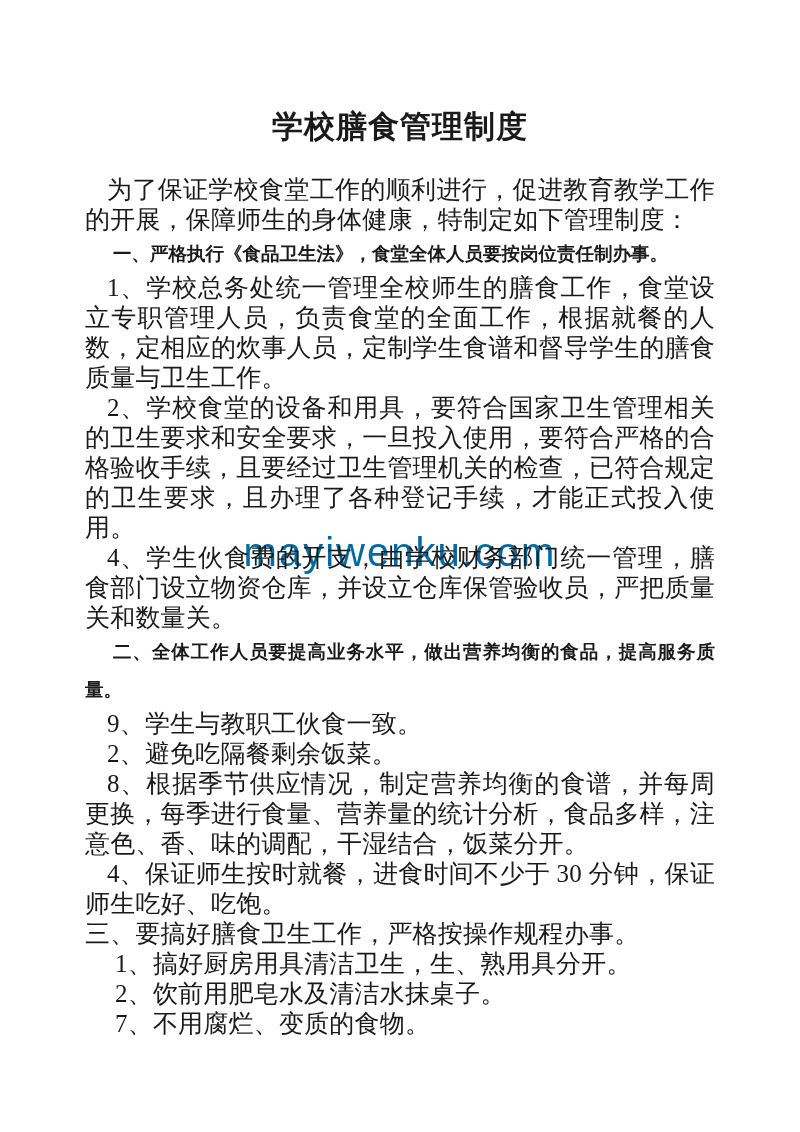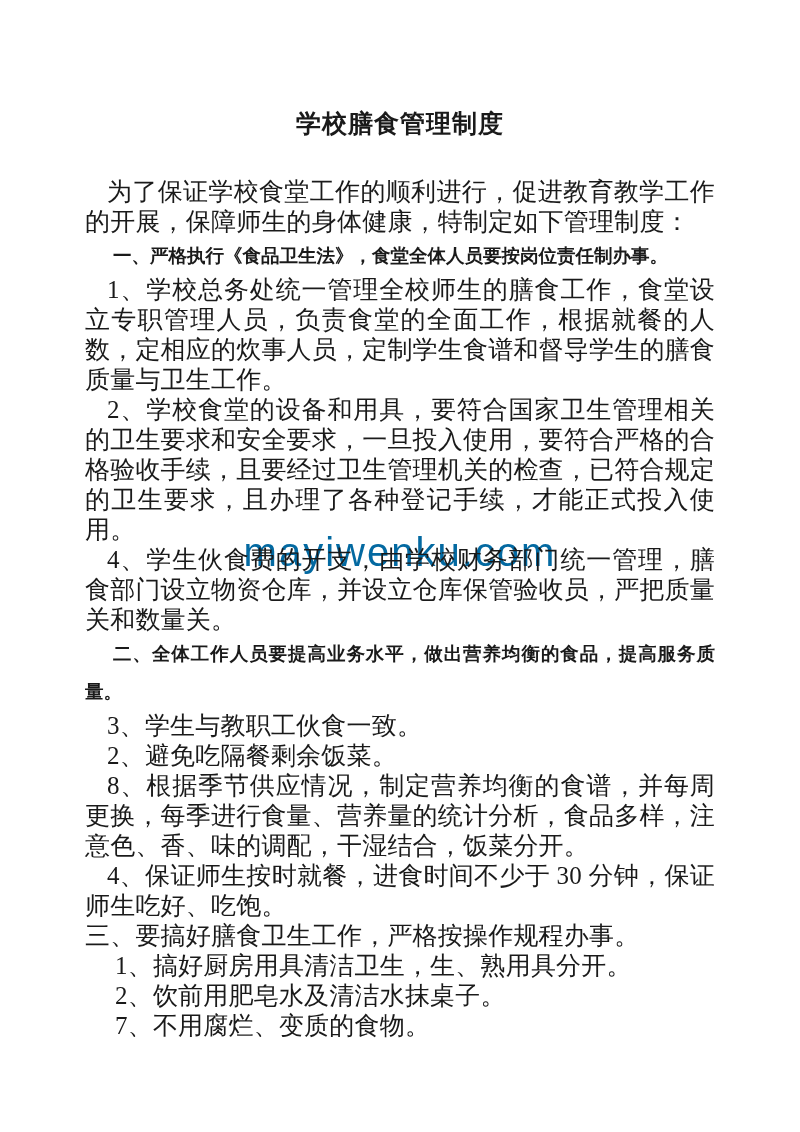--- a/index.html
+++ b/index.html
@@ -32,24 +32,24 @@
     z-index: 0;
   }
   #content {
     position: relative;
     z-index: 1;
     padding: 0 85px;
     padding-top: 108px;
   }
   .doc-title {
     text-align: center;
-    font-size: 25px;
+    font-size: 31px;
     font-weight: bold;
     letter-spacing: 1px;
-    margin: 0 0 38px 0;
+    margin: 0 0 28px 0;
     line-height: 1.25;
   }
   .para {
     font-size: 25px;
     line-height: 30px;
     margin: 0;
     text-align: justify;
     text-justify: inter-ideograph;
     letter-spacing: 0.2px;
   }
@@ -80,21 +80,21 @@
     <h1 class="doc-title">学校膳食管理制度</h1>
 
     <p class="para indent-1">为了保证学校食堂工作的顺利进行，促进教育教学工作的开展，保障师生的身体健康，特制定如下管理制度：</p>
 
     <p class="h-sec h-sec-2">一、严格执行《食品卫生法》，食堂全体人员要按岗位责任制办事。</p>
     <p class="para indent-1">1、学校总务处统一管理全校师生的膳食工作，食堂设立专职管理人员，负责食堂的全面工作，根据就餐的人数，定相应的炊事人员，定制学生食谱和督导学生的膳食质量与卫生工作。</p>
     <p class="para indent-1">2、学校食堂的设备和用具，要符合国家卫生管理相关的卫生要求和安全要求，一旦投入使用，要符合严格的合格验收手续，且要经过卫生管理机关的检查，已符合规定的卫生要求，且办理了各种登记手续，才能正式投入使用。</p>
     <p class="para indent-1">4、学生伙食费的开支，由学校财务部门统一管理，膳食部门设立物资仓库，并设立仓库保管验收员，严把质量关和数量关。</p>
 
     <p class="h-sec h-sec-2">二、全体工作人员要提高业务水平，做出营养均衡的食品，提高服务质量。</p>
-    <p class="para indent-1">3、学生与教职工伙食一致。</p>
+    <p class="para indent-1">9、学生与教职工伙食一致。</p>
     <p class="para indent-1">2、避免吃隔餐剩余饭菜。</p>
     <p class="para indent-1">8、根据季节供应情况，制定营养均衡的食谱，并每周更换，每季进行食量、营养量的统计分析，食品多样，注意色、香、味的调配，干湿结合，饭菜分开。</p>
     <p class="para indent-1">4、保证师生按时就餐，进食时间不少于 30 分钟，保证师生吃好、吃饱。</p>
 
     <p class="para indent-0">三、要搞好膳食卫生工作，严格按操作规程办事。</p>
     <p class="para indent-2">1、搞好厨房用具清洁卫生，生、熟用具分开。</p>
     <p class="para indent-2">2、饮前用肥皂水及清洁水抹桌子。</p>
     <p class="para indent-2">7、不用腐烂、变质的食物。</p>
 
   </div>

